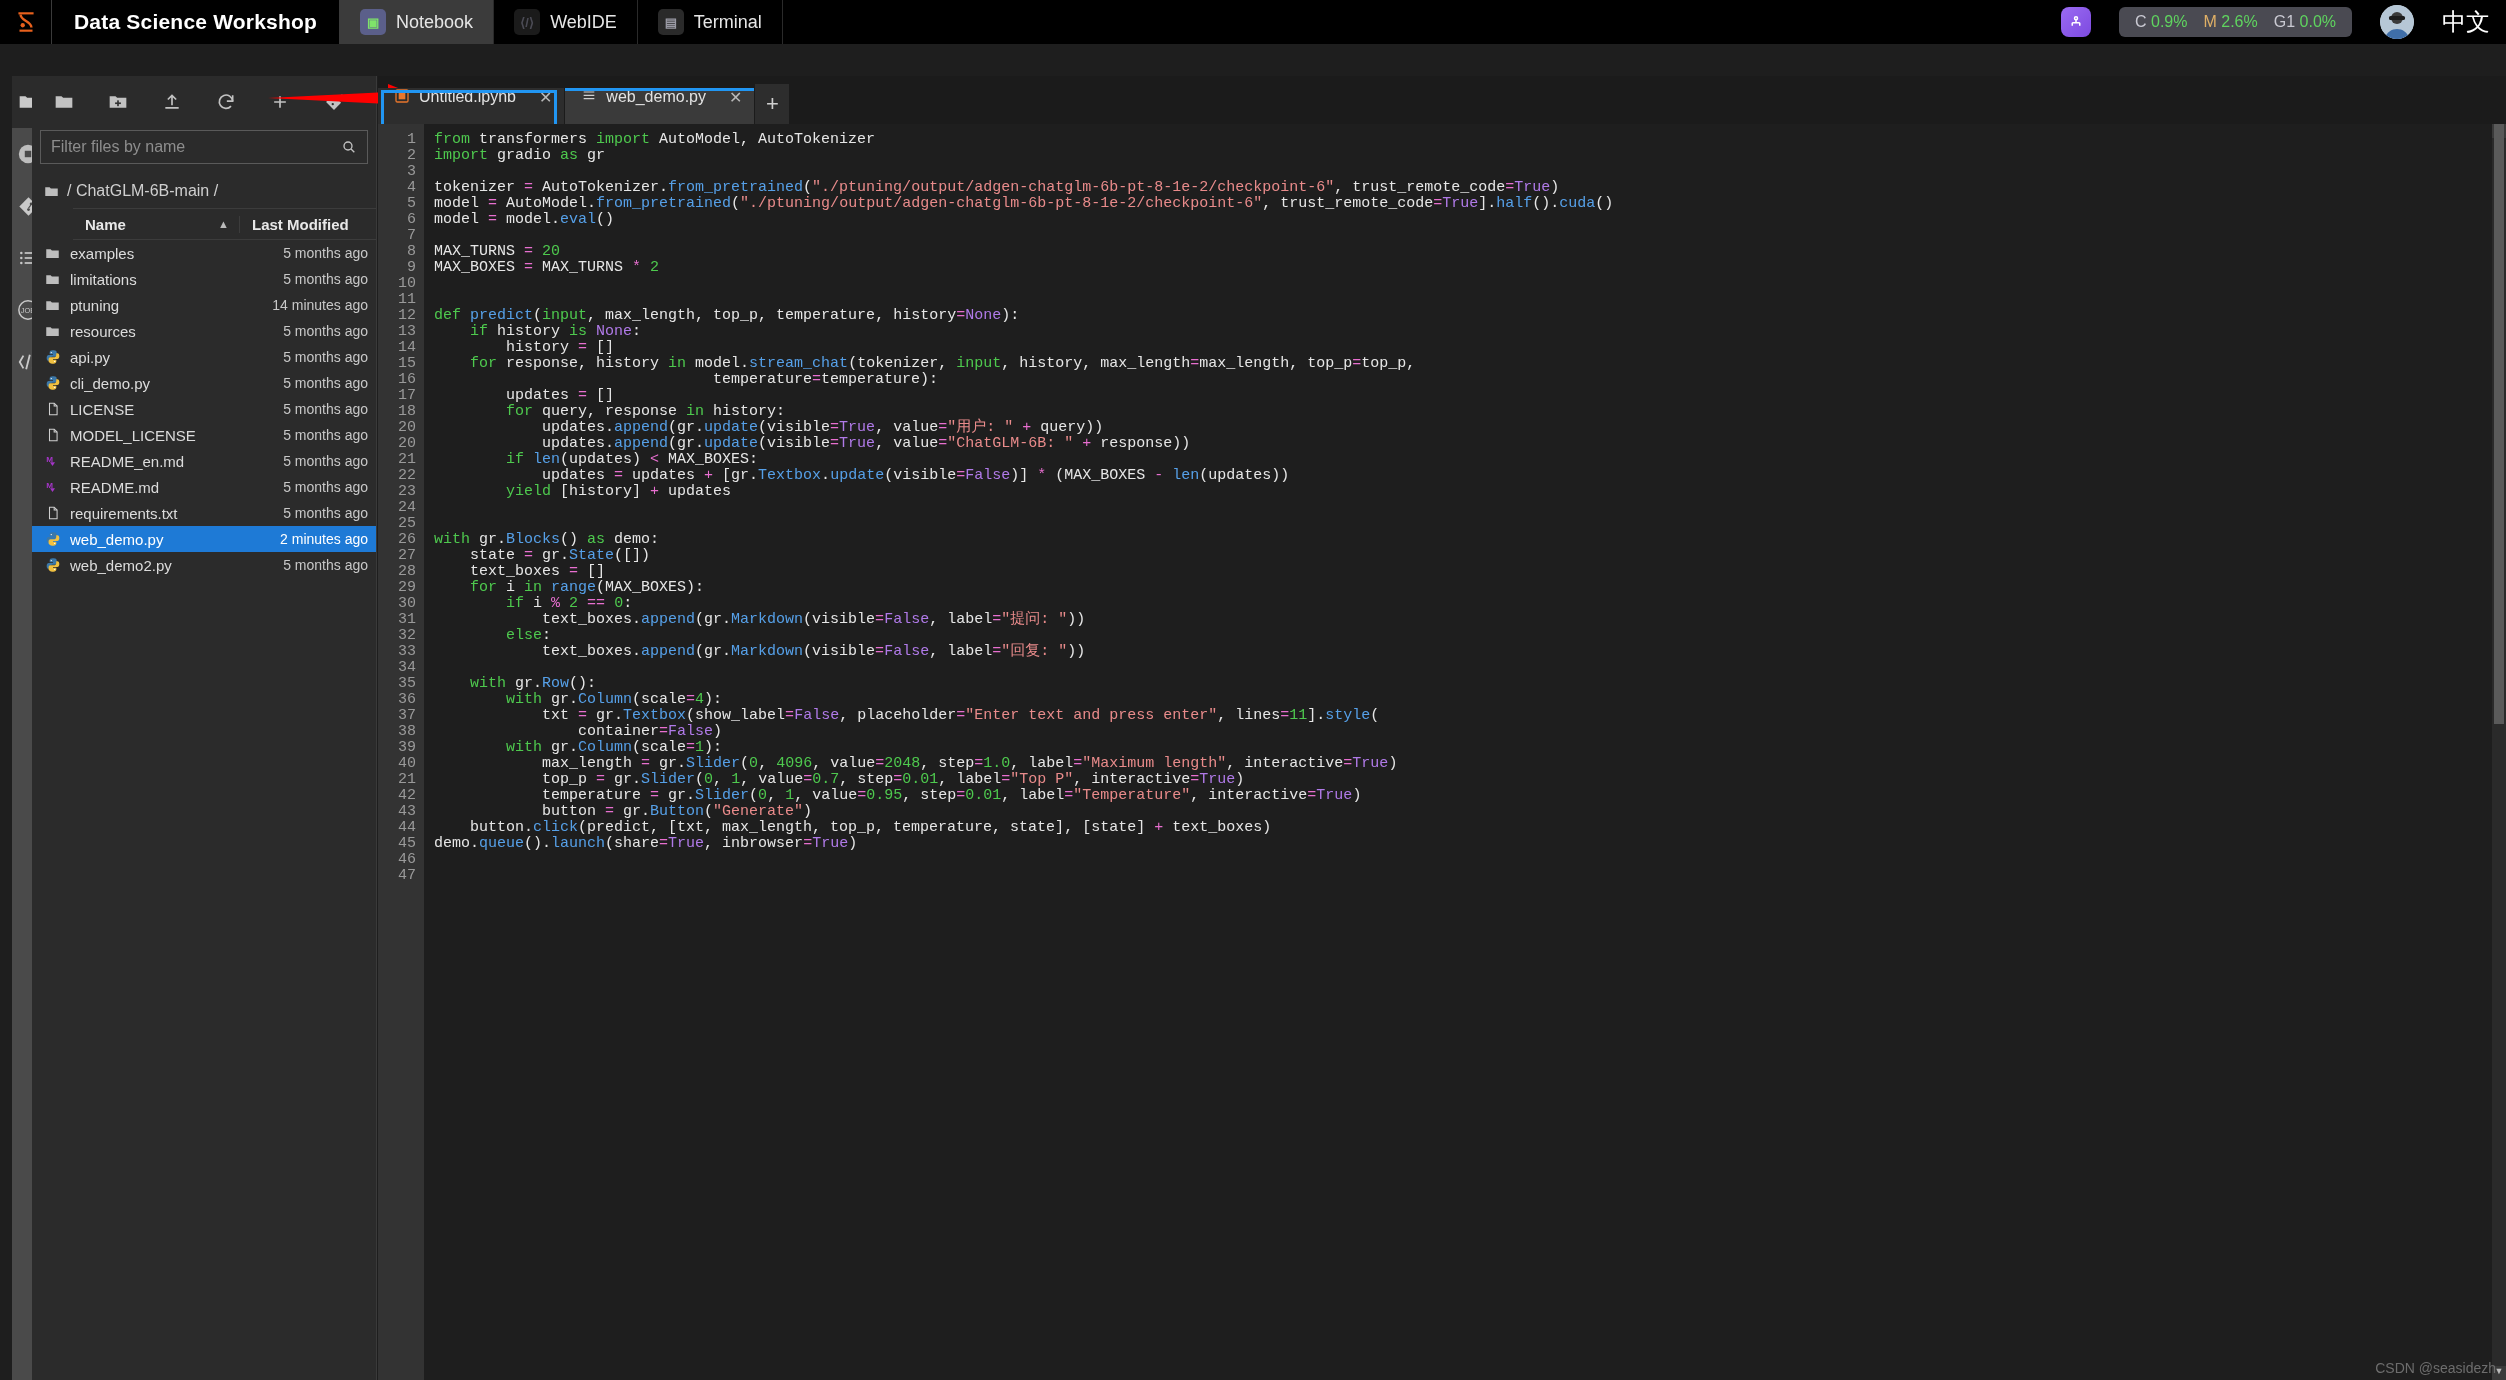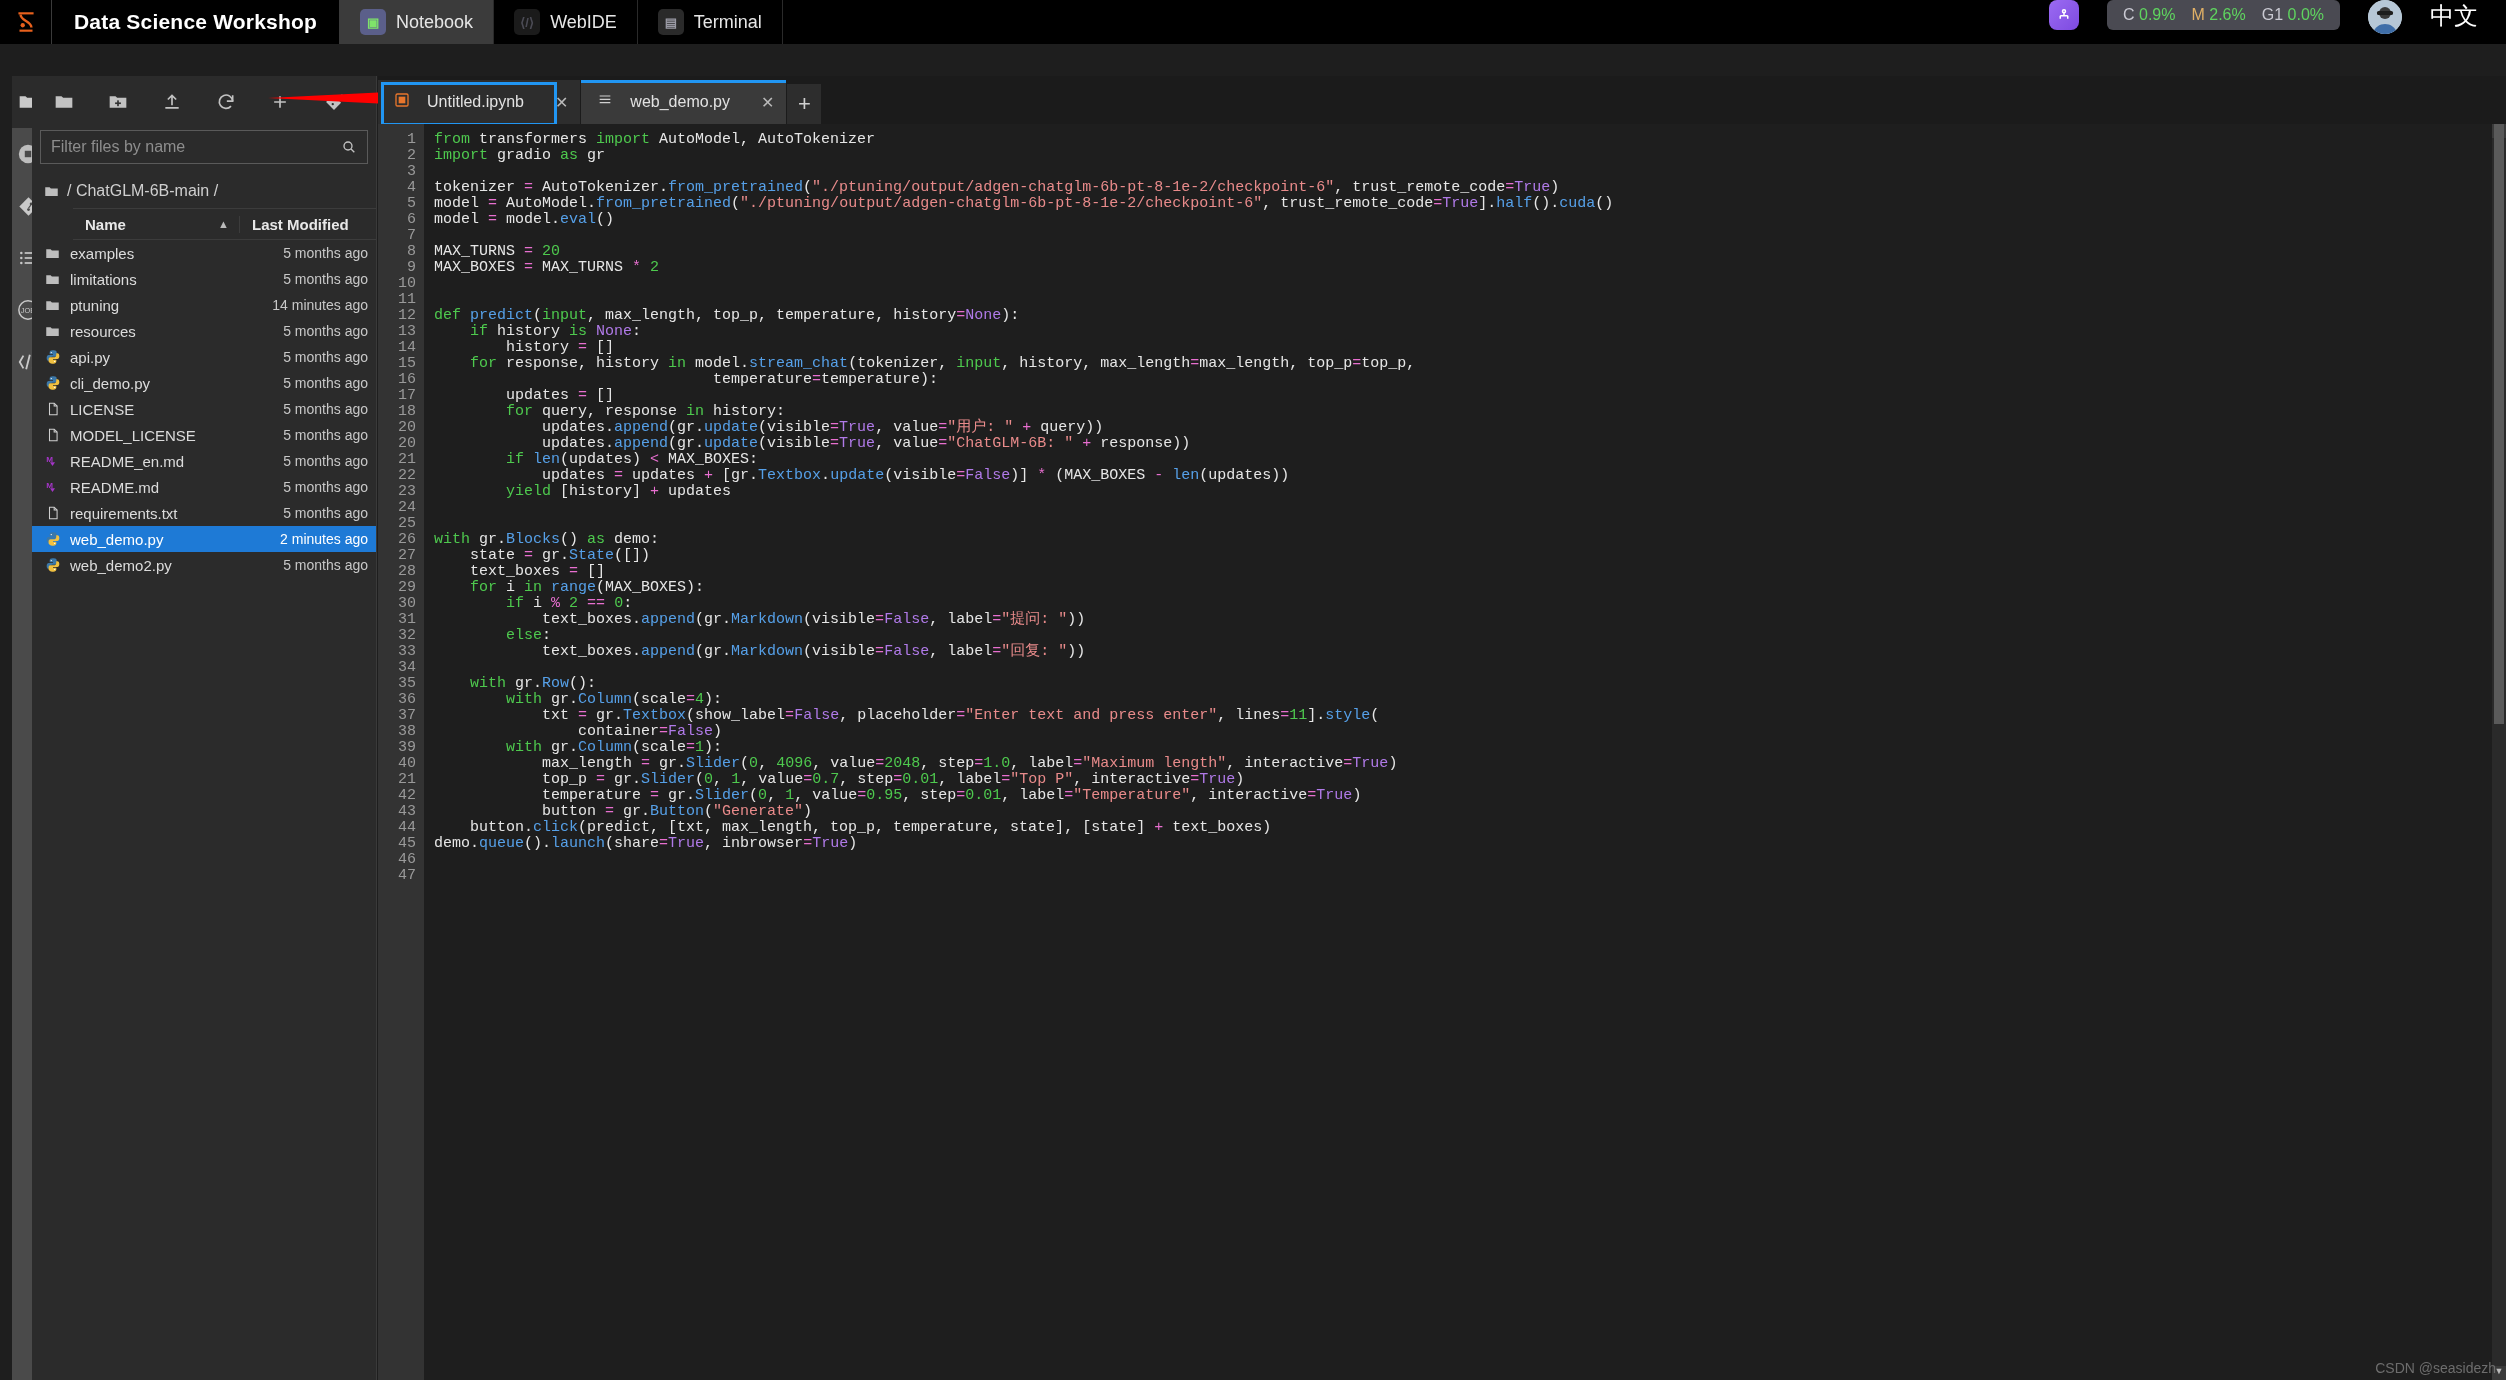--- a/index.html
+++ b/index.html
@@ -34,21 +34,21 @@
   .tb-tab.active { background:#3b3b3b; }
   .tb-tab .ic {
     width:26px; height:26px; border-radius:5px;
     display:flex; align-items:center; justify-content:center;
     font-size:13px; font-weight:bold;
   }
   .ic-nb { background:#5b5f8a; color:#7fe36a; }
   .ic-ide { background:#1b1b1b; color:#4b4b55; }
   .ic-term { background:#2a2a2a; color:#9a9aa5; }
   .tb-spacer { flex:1; }
-  .tb-right { display:flex; align-items:flex-start; gap:28px; padding-right:24px; }
+  .tb-right { display:flex; align-items:center; gap:28px; padding-right:12px; }
   .extico {
     width:30px; height:30px; border-radius:8px;
     background:linear-gradient(135deg,#9b6bf2,#7d4ae0);
     display:flex; align-items:center; justify-content:center; color:#fff; font-size:15px;
   }
   .resmon {
     display:flex; align-items:center; gap:16px;
     background:#4a4a52; border-radius:6px; padding:6px 16px; font-size:16px;
   }
   .resmon .k { color:#c9c9d2; }
@@ -129,21 +129,21 @@
   .ficon { width:17px; height:17px; flex:none; display:flex; align-items:center; justify-content:center;}
 
   
   .editor {
     position:absolute; left:378px; top:76px; right:0; bottom:0;
     background:#1e1e1e; display:flex; flex-direction:column;
   }
   .tabbar { height:48px; background:#1b1b1b; display:flex; align-items:flex-end; position:relative; }
   .arrow-wrap { position:absolute; left:-110px; top:8px; width:160px; height:34px; }
   .etab {
-    height:44px; display:flex; align-items:center; gap:17px;
+    height:36px; display:flex; gap:9px;
     padding:0 12px 0 16px; font-size:16px; color:#e2e2e2;
     background:#2d2d2d; margin-right:1px; position:relative;
   }
   .etab.current { background:#3a3a3a; }
   .etab.current::before {
     content:""; position:absolute; left:0; right:0; top:0; height:3px; background:#2196f3;
   }
   .etab .x { color:#b9b9b9; font-size:16px; margin-left:14px; }
   .etab-sel-ring {
     position:absolute; left:3px; top:2px; width:176px; height:44px;

